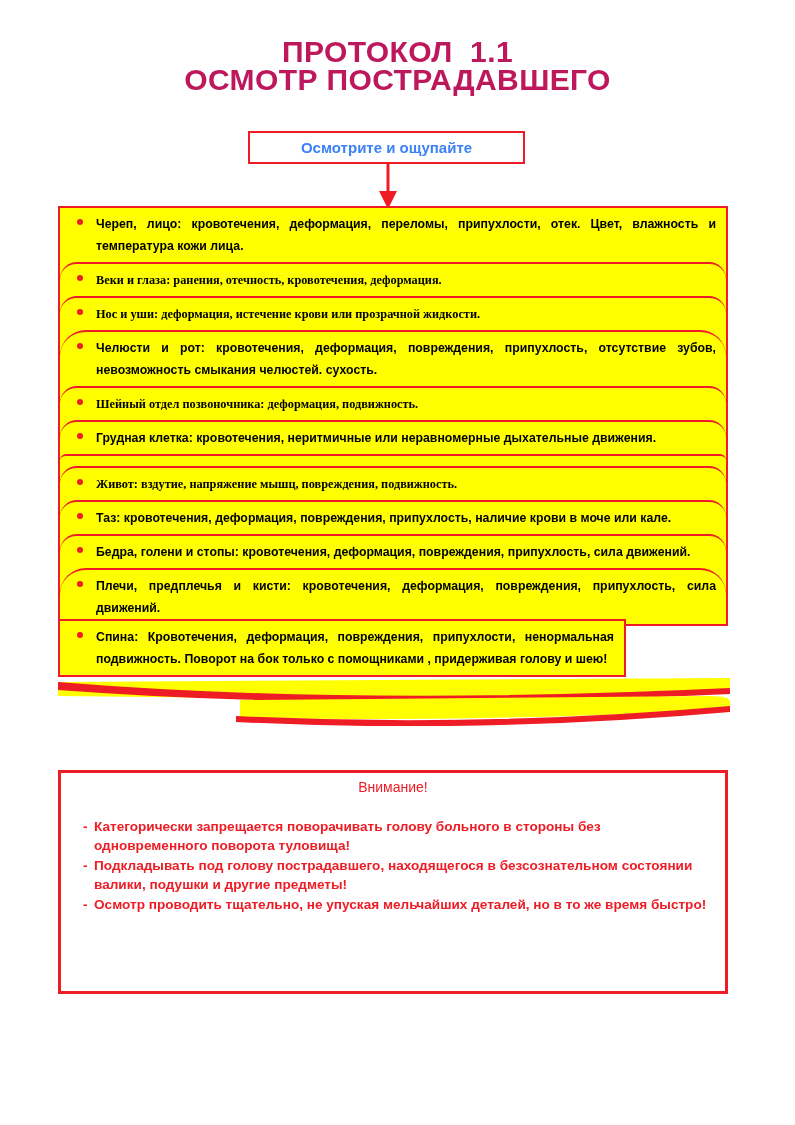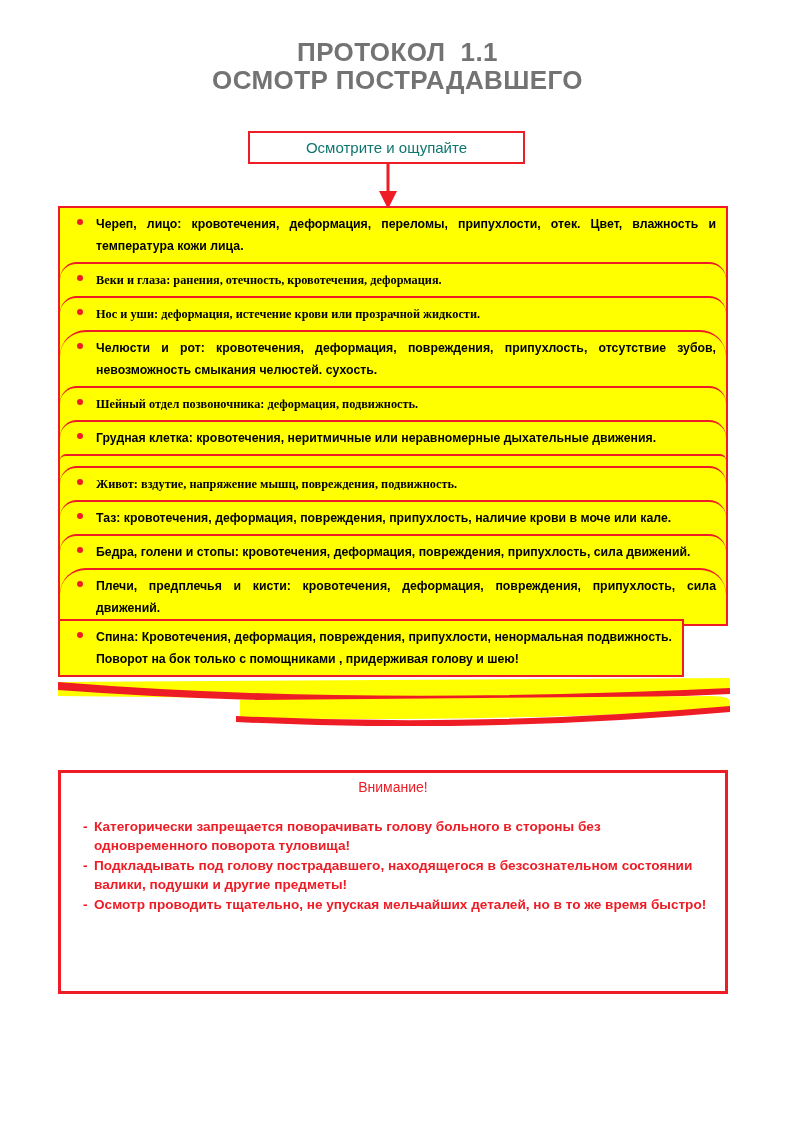--- a/index.html
+++ b/index.html
@@ -15,45 +15,45 @@
     overflow: hidden;
   }
 
   
   #title-block {
     position: absolute;
     left: 0;
     top: 38px;
     width: 795px;
     text-align: center;
-    color: #737373;
-    font-weight: bold;
-    font-size: 26px;
+    color: #be185d;
+    font-weight: bold;
+    font-size: 30px;
     line-height: 28px;
     letter-spacing: 0.4px;
   }
   #title-block .title-line { display: block; white-space: pre; }
 
   
   #instruction-box {
     position: absolute;
     left: 248px;
     top: 131px;
     width: 277px;
     height: 33px;
     box-sizing: border-box;
     border: 2px solid #ee1c25;
     background: #ffffff;
     display: flex;
     align-items: center;
     justify-content: center;
   }
   #instruction-box .label {
-    color: #0f766e;
-    font-weight: normal;
+    color: #3b82f6;
+    font-weight: bold;
     font-size: 15px;
     white-space: nowrap;
   }
 
   
   #flow-arrow {
     position: absolute;
     left: 374px;
     top: 164px;
     width: 28px;
@@ -67,21 +67,21 @@
     top: 206px;
     width: 670px;
     box-sizing: border-box;
     border: 2px solid #ee1c25;
     background: #ffff00;
   }
   #checklist-last {
     position: absolute;
     left: 58px;
     top: 619px;
-    width: 626px;
+    width: 568px;
     box-sizing: border-box;
     border: 2px solid #ee1c25;
     background: #ffff00;
   }
 
   .check-item {
     position: relative;
     background: #ffff00;
     padding: 5px 10px 5px 36px;
     box-sizing: border-box;

